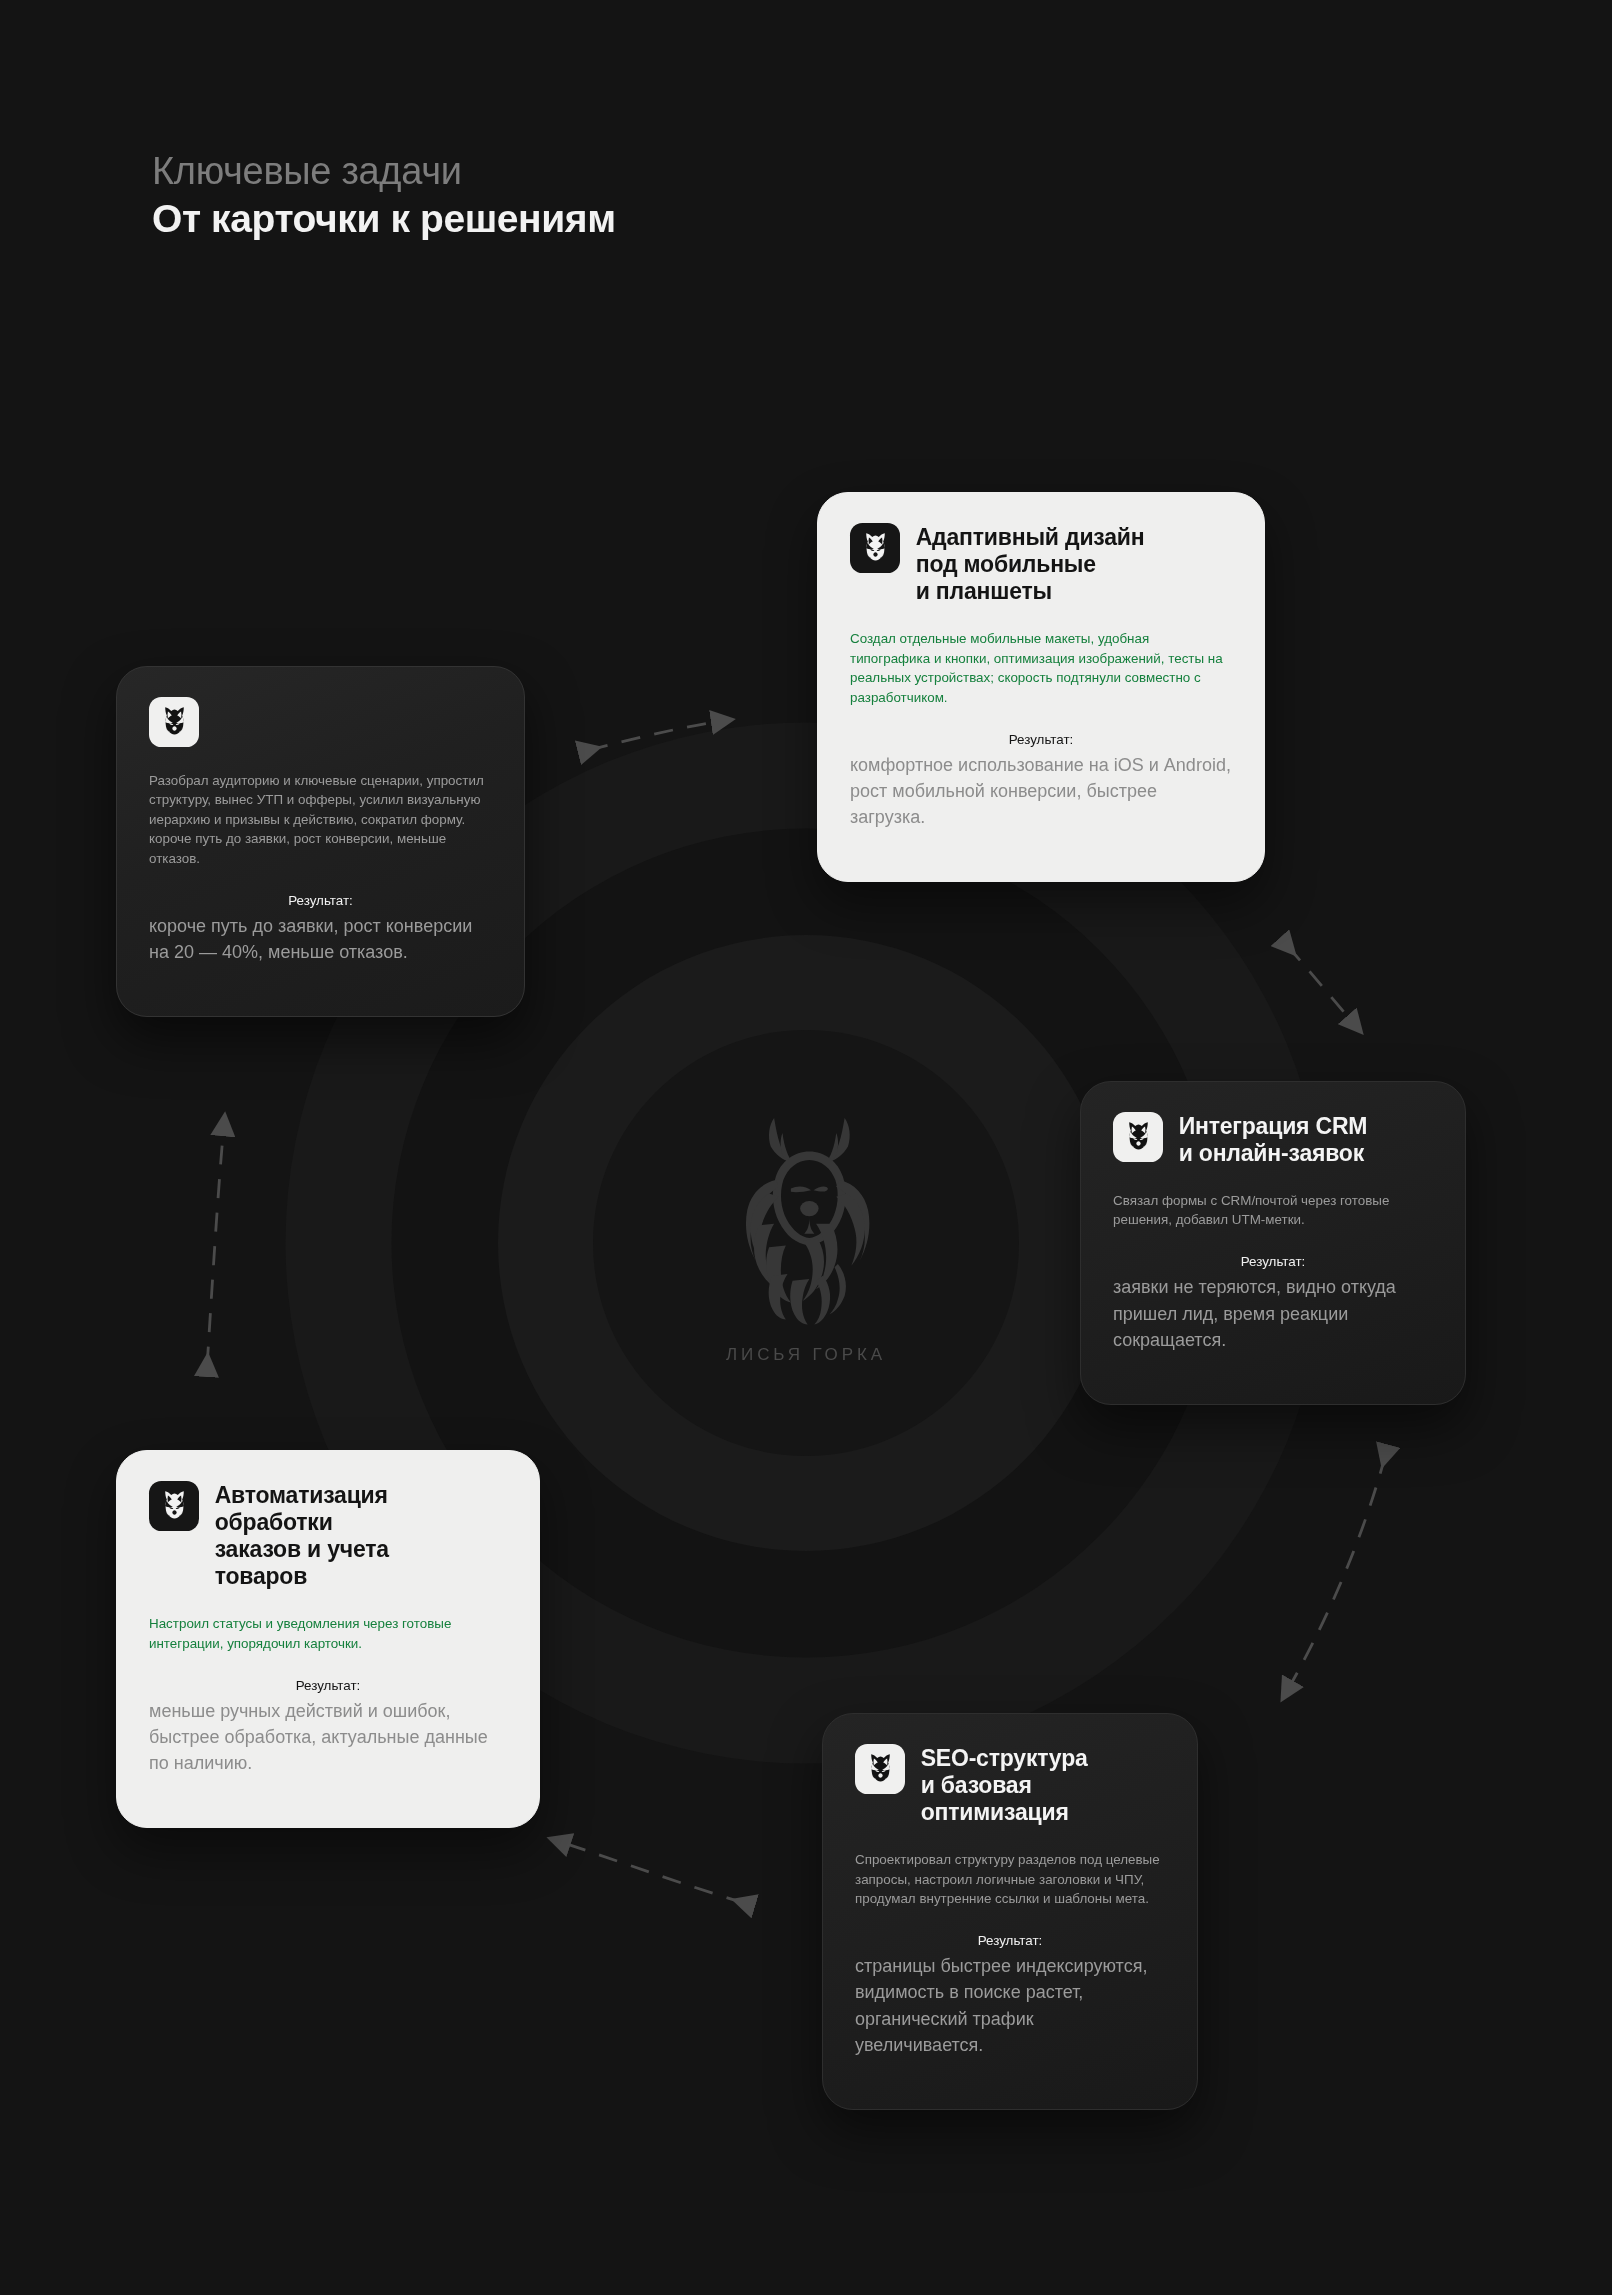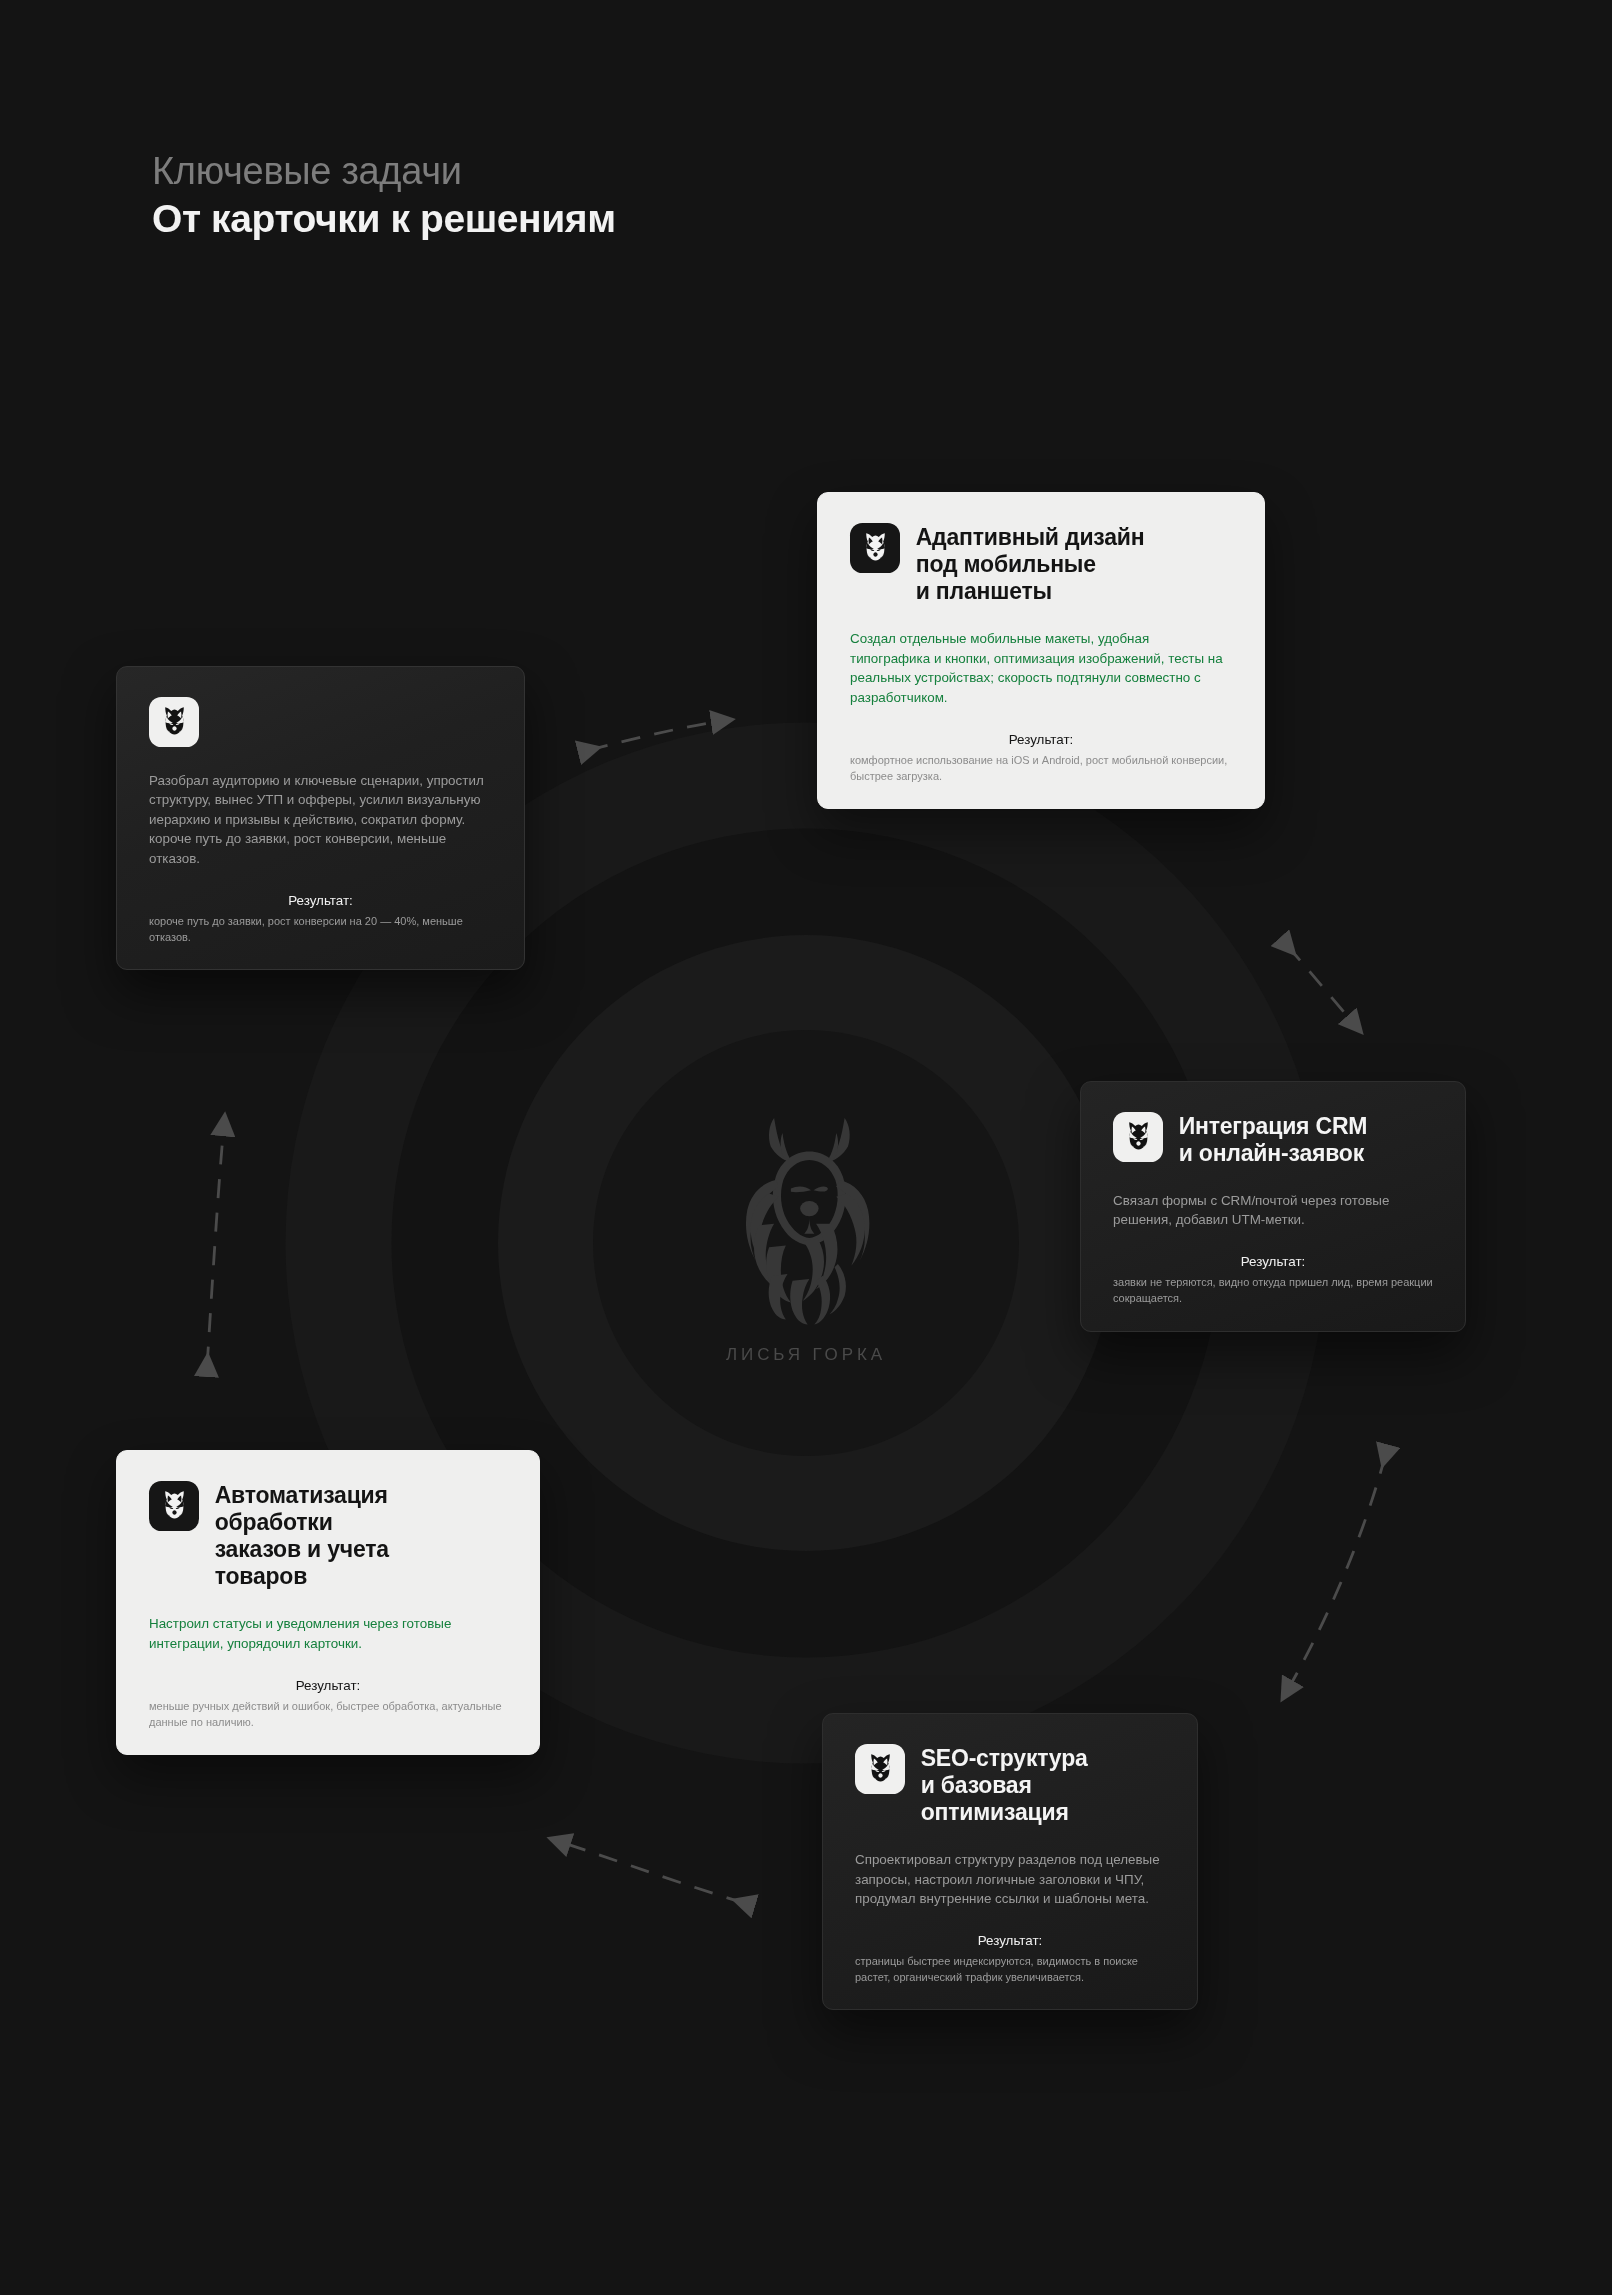--- a/index.html
+++ b/index.html
@@ -48,23 +48,23 @@
   }
   .headline{
     margin-top:4.5px;
     font-size:39px;line-height:1.14;color:#f2f2f2;font-weight:700;
     letter-spacing:-0.4px;
   }
 
   
   .card{
     position:absolute;
-    border-radius:11px;
+    border-radius:31px;
     box-sizing:border-box;
-    padding:30px 32px 24px 32px;
+    padding:30px 32px 51px 32px;
   }
   .card.dark{
     background:linear-gradient(158deg,#272727 0%,#202020 42%,#1b1b1b 100%);
     border:0.6px solid #333333;
     box-shadow:0 22.4px 50px rgba(0,0,0,.55);
   }
   .card.darker{
     background:linear-gradient(160deg,#242424 0%,#1e1e1e 55%,#191919 100%);
     border:0.6px solid #2e2e2e;
     box-shadow:0 22.4px 50px rgba(0,0,0,.5);
@@ -102,21 +102,21 @@
   .card.dark .card-desc,.card.darker .card-desc{color:#9b9b9b;}
   .card.light .card-desc{color:#15803d;}
 
   .result-block{margin-top:23.5px;}
   .result-label{
     font-size:13.4px;line-height:1.4;font-weight:400;margin:0 0 2.2px 0;text-align:center;
   }
   .card.dark .result-label,.card.darker .result-label{color:#f1f1f1;}
   .card.light .result-label{color:#141414;}
   .result-text{
-    font-size:11px;line-height:1.46;font-weight:400;margin:0;
+    font-size:18px;line-height:1.46;font-weight:400;margin:0;
   }
   .card.dark .result-text,.card.darker .result-text{color:#9b9b9b;}
   .card.light .result-text{color:#8c8c8c;}
 
   
   #card-1{left:116px;  top:666px; width:409px;}
   #card-2{left:817px; top:492px;  width:448px;}
   #card-3{left:1080px; top:1081px; width:386px;}
   #card-4{left:116px;  top:1450px; width:424px;}
   #card-5{left:822px; top:1713px; width:376px;}

